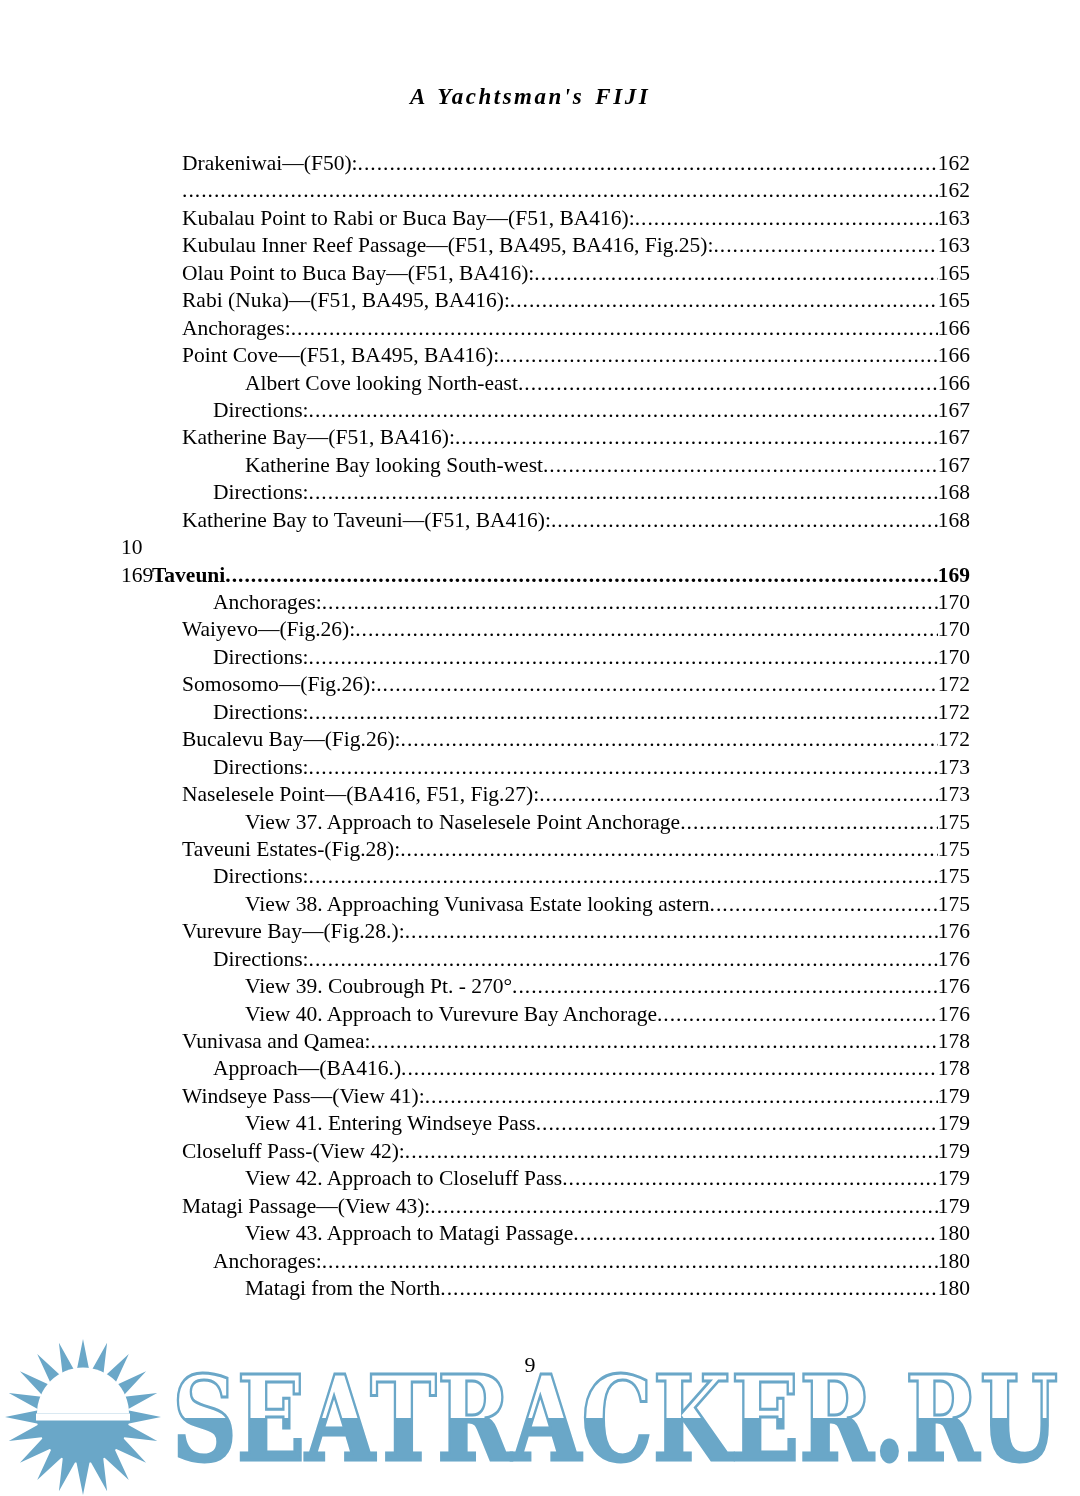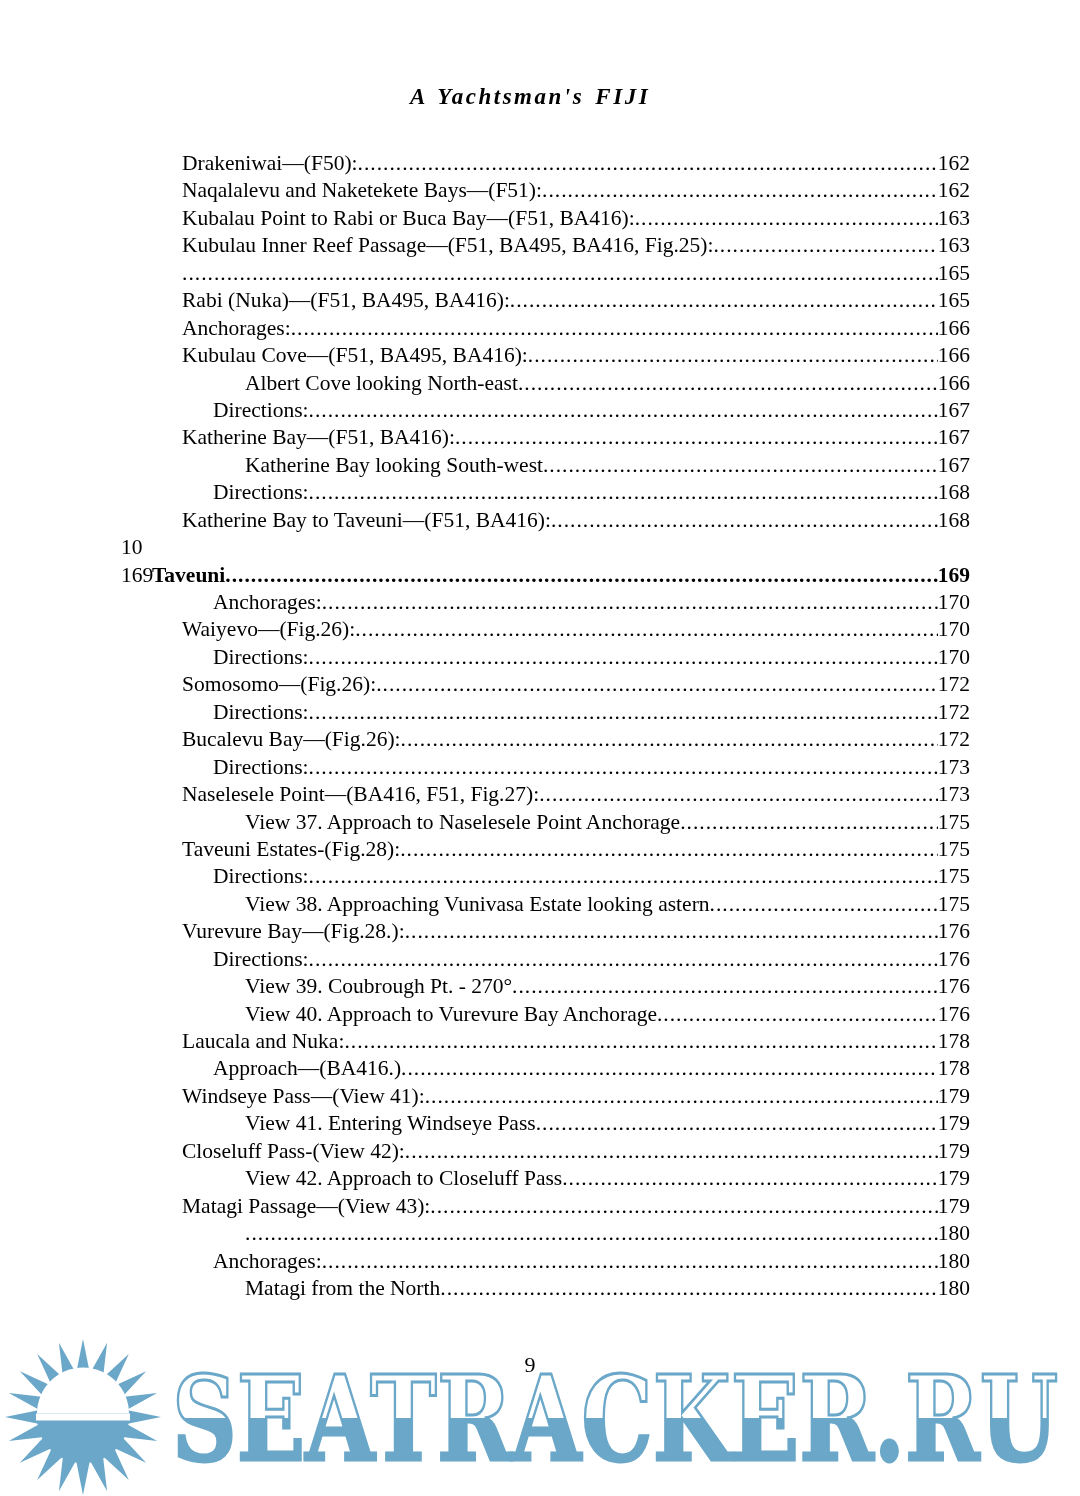--- a/index.html
+++ b/index.html
@@ -97,50 +97,50 @@
 
   <h1 class="doc-title">A Yachtsman's FIJI</h1>
 
   <div class="toc" id="toc">
       <div class="toc-row lvl2">
       <span class="label">Drakeniwai—(F50):</span>
       <span class="dots"></span>
       <span class="pg">162</span>
     </div>
       <div class="toc-row lvl2">
-      <span class="label">Naqalalevu and Naketekete Bays—(F51):</span>
       <span class="dots"></span>
       <span class="pg">162</span>
     </div>
       <div class="toc-row lvl2">
       <span class="label">Kubalau Point to Rabi or Buca Bay—(F51, BA416):</span>
       <span class="dots"></span>
       <span class="pg">163</span>
     </div>
       <div class="toc-row lvl2">
       <span class="label">Kubulau Inner Reef Passage—(F51, BA495, BA416, Fig.25):</span>
       <span class="dots"></span>
       <span class="pg">163</span>
     </div>
       <div class="toc-row lvl2">
+      <span class="label">Olau Point to Buca Bay—(F51, BA416):</span>
       <span class="dots"></span>
       <span class="pg">165</span>
     </div>
       <div class="toc-row lvl2">
       <span class="label">Rabi (Nuka)—(F51, BA495, BA416):</span>
       <span class="dots"></span>
       <span class="pg">165</span>
     </div>
       <div class="toc-row lvl2">
       <span class="label">Anchorages:</span>
       <span class="dots"></span>
       <span class="pg">166</span>
     </div>
       <div class="toc-row lvl2">
-      <span class="label">Kubulau Cove—(F51, BA495, BA416):</span>
+      <span class="label">Point Cove—(F51, BA495, BA416):</span>
       <span class="dots"></span>
       <span class="pg">166</span>
     </div>
       <div class="toc-row lvl4">
       <span class="label">Albert Cove looking North-east</span>
       <span class="dots"></span>
       <span class="pg">166</span>
     </div>
       <div class="toc-row lvl3">
       <span class="label">Directions:</span>
@@ -251,21 +251,21 @@
       <span class="label">View 39. Coubrough Pt. - 270°</span>
       <span class="dots"></span>
       <span class="pg">176</span>
     </div>
       <div class="toc-row lvl4">
       <span class="label">View 40. Approach to Vurevure Bay Anchorage</span>
       <span class="dots"></span>
       <span class="pg">176</span>
     </div>
       <div class="toc-row lvl2">
-      <span class="label">Laucala and Nuka:</span>
+      <span class="label">Vunivasa and Qamea:</span>
       <span class="dots"></span>
       <span class="pg">178</span>
     </div>
       <div class="toc-row lvl3">
       <span class="label">Approach—(BA416.)</span>
       <span class="dots"></span>
       <span class="pg">178</span>
     </div>
       <div class="toc-row lvl2">
       <span class="label">Windseye Pass—(View 41):</span>
@@ -286,20 +286,21 @@
       <span class="label">View 42. Approach to Closeluff Pass</span>
       <span class="dots"></span>
       <span class="pg">179</span>
     </div>
       <div class="toc-row lvl2">
       <span class="label">Matagi Passage—(View 43):</span>
       <span class="dots"></span>
       <span class="pg">179</span>
     </div>
       <div class="toc-row lvl4">
+      <span class="label">View 43. Approach to Matagi Passage</span>
       <span class="dots"></span>
       <span class="pg">180</span>
     </div>
       <div class="toc-row lvl3">
       <span class="label">Anchorages:</span>
       <span class="dots"></span>
       <span class="pg">180</span>
     </div>
       <div class="toc-row lvl4">
       <span class="label">Matagi from the North</span>

